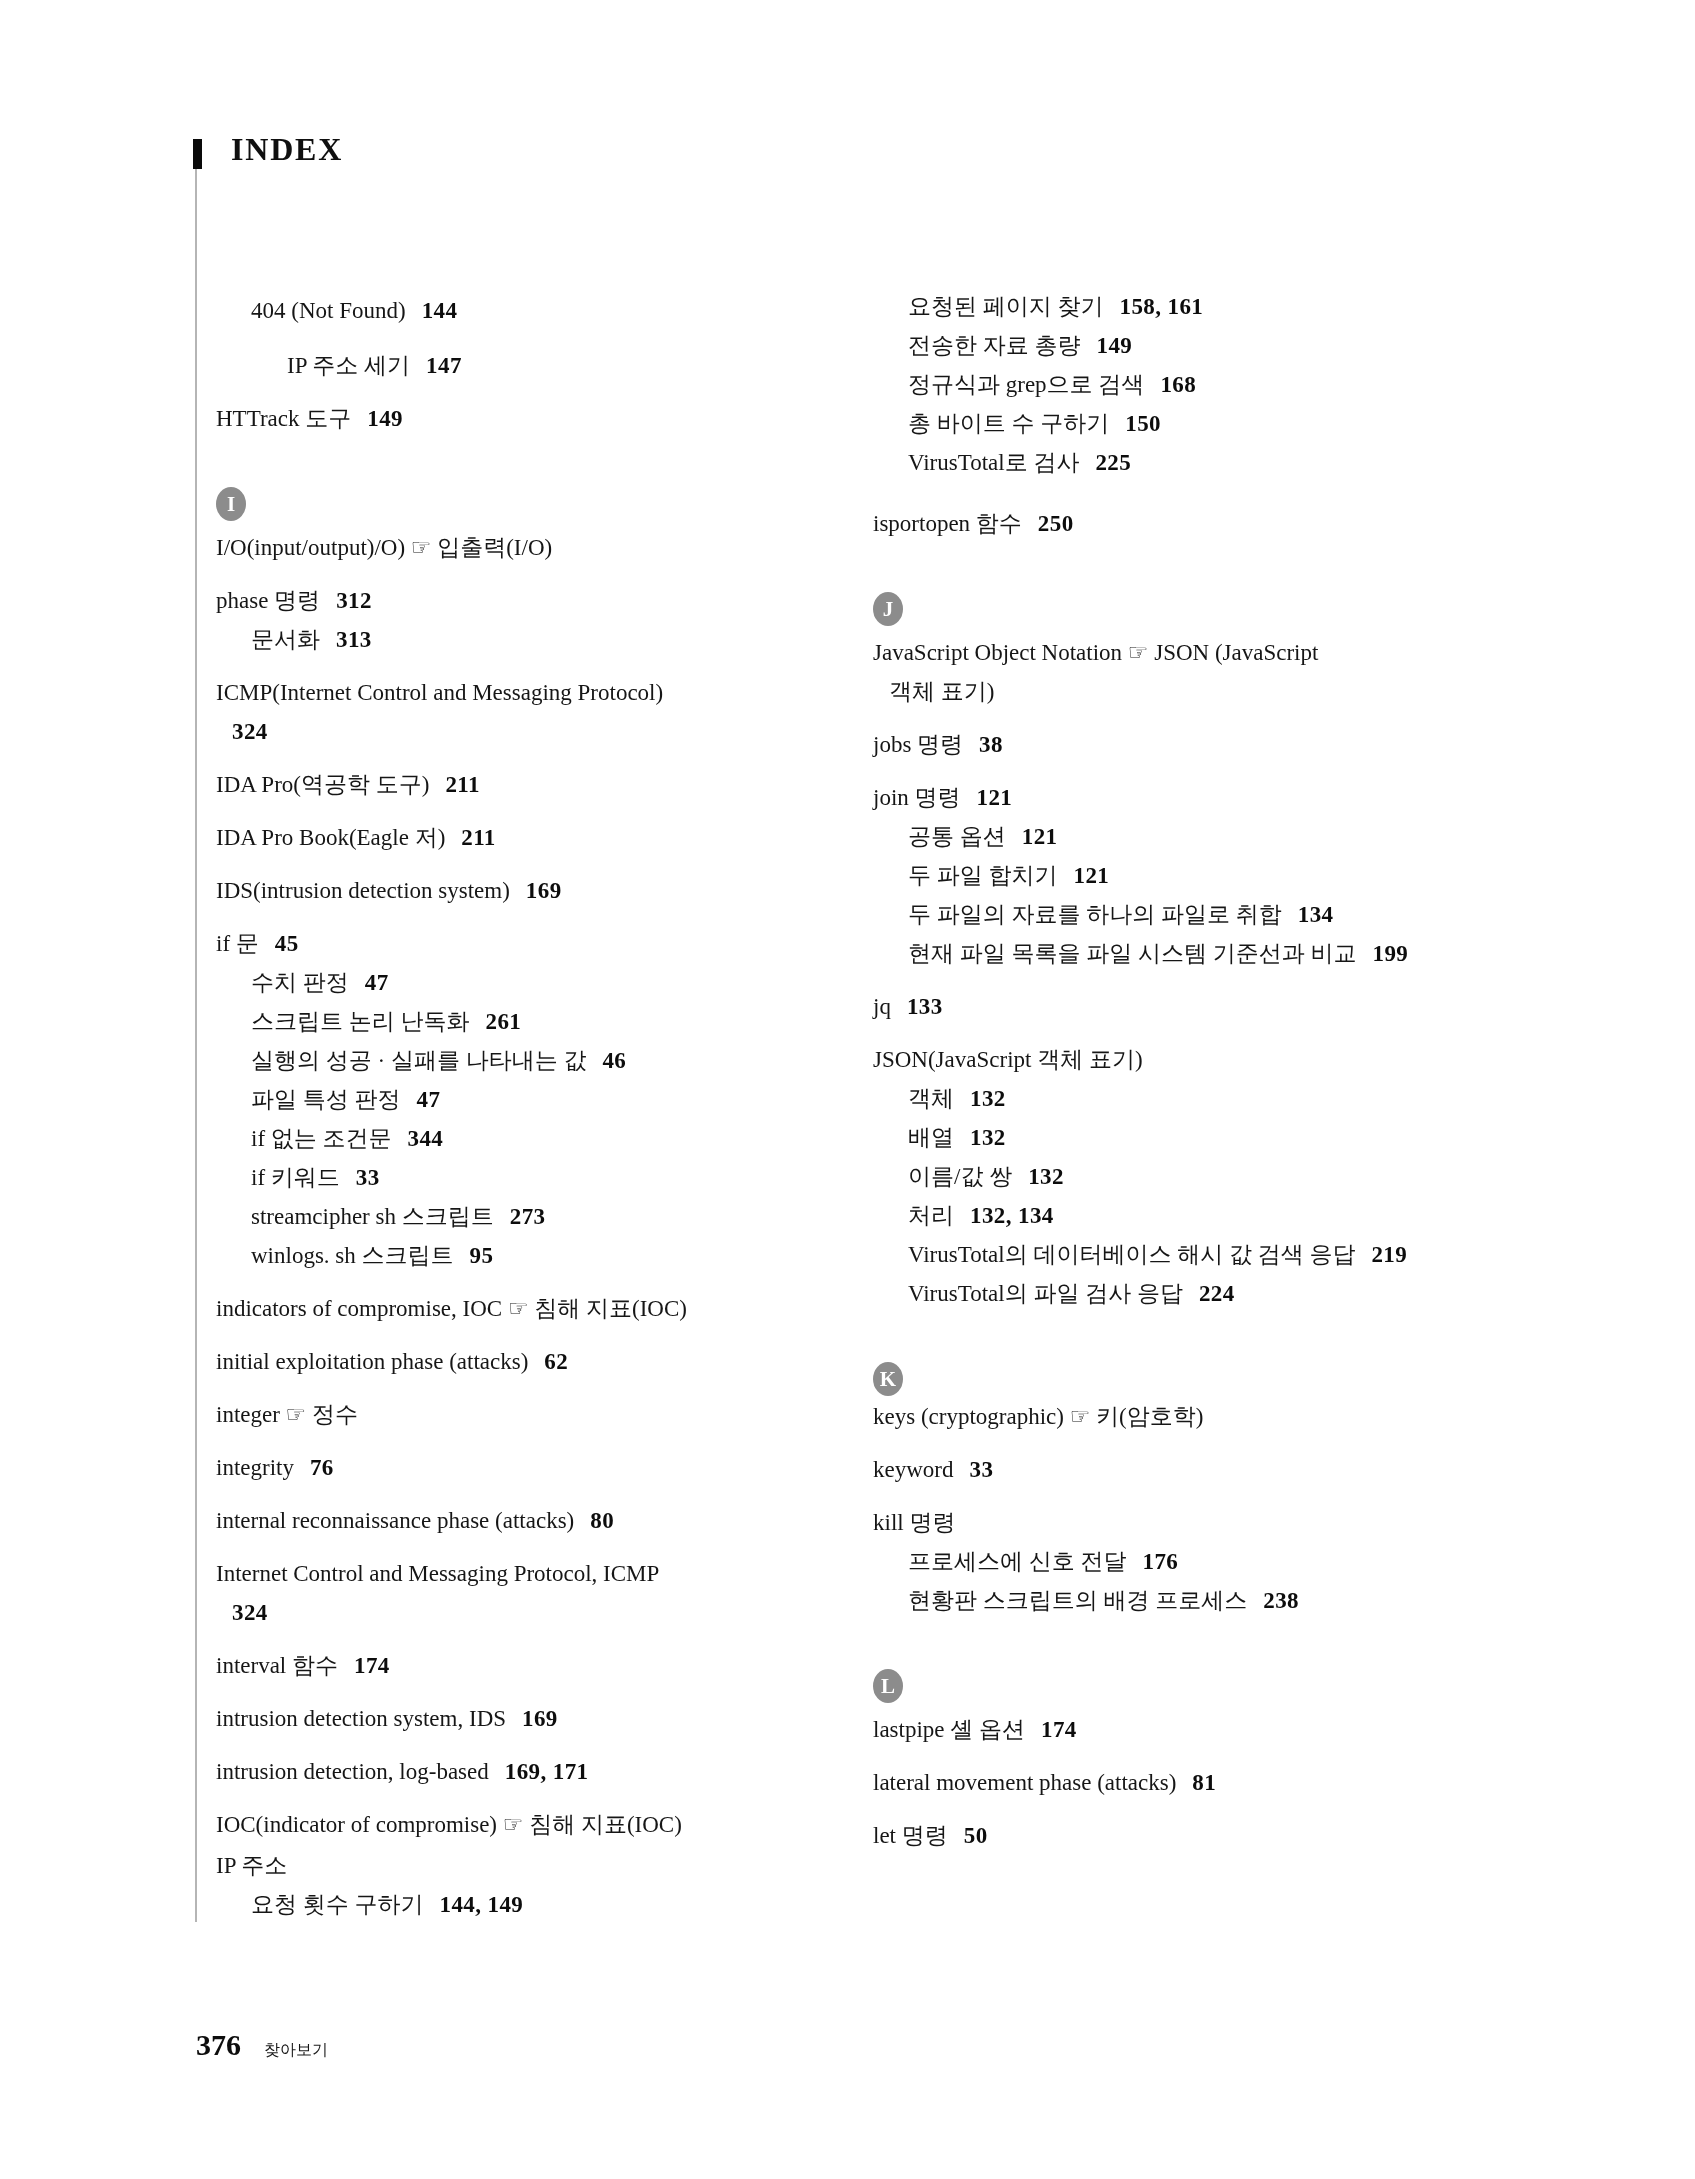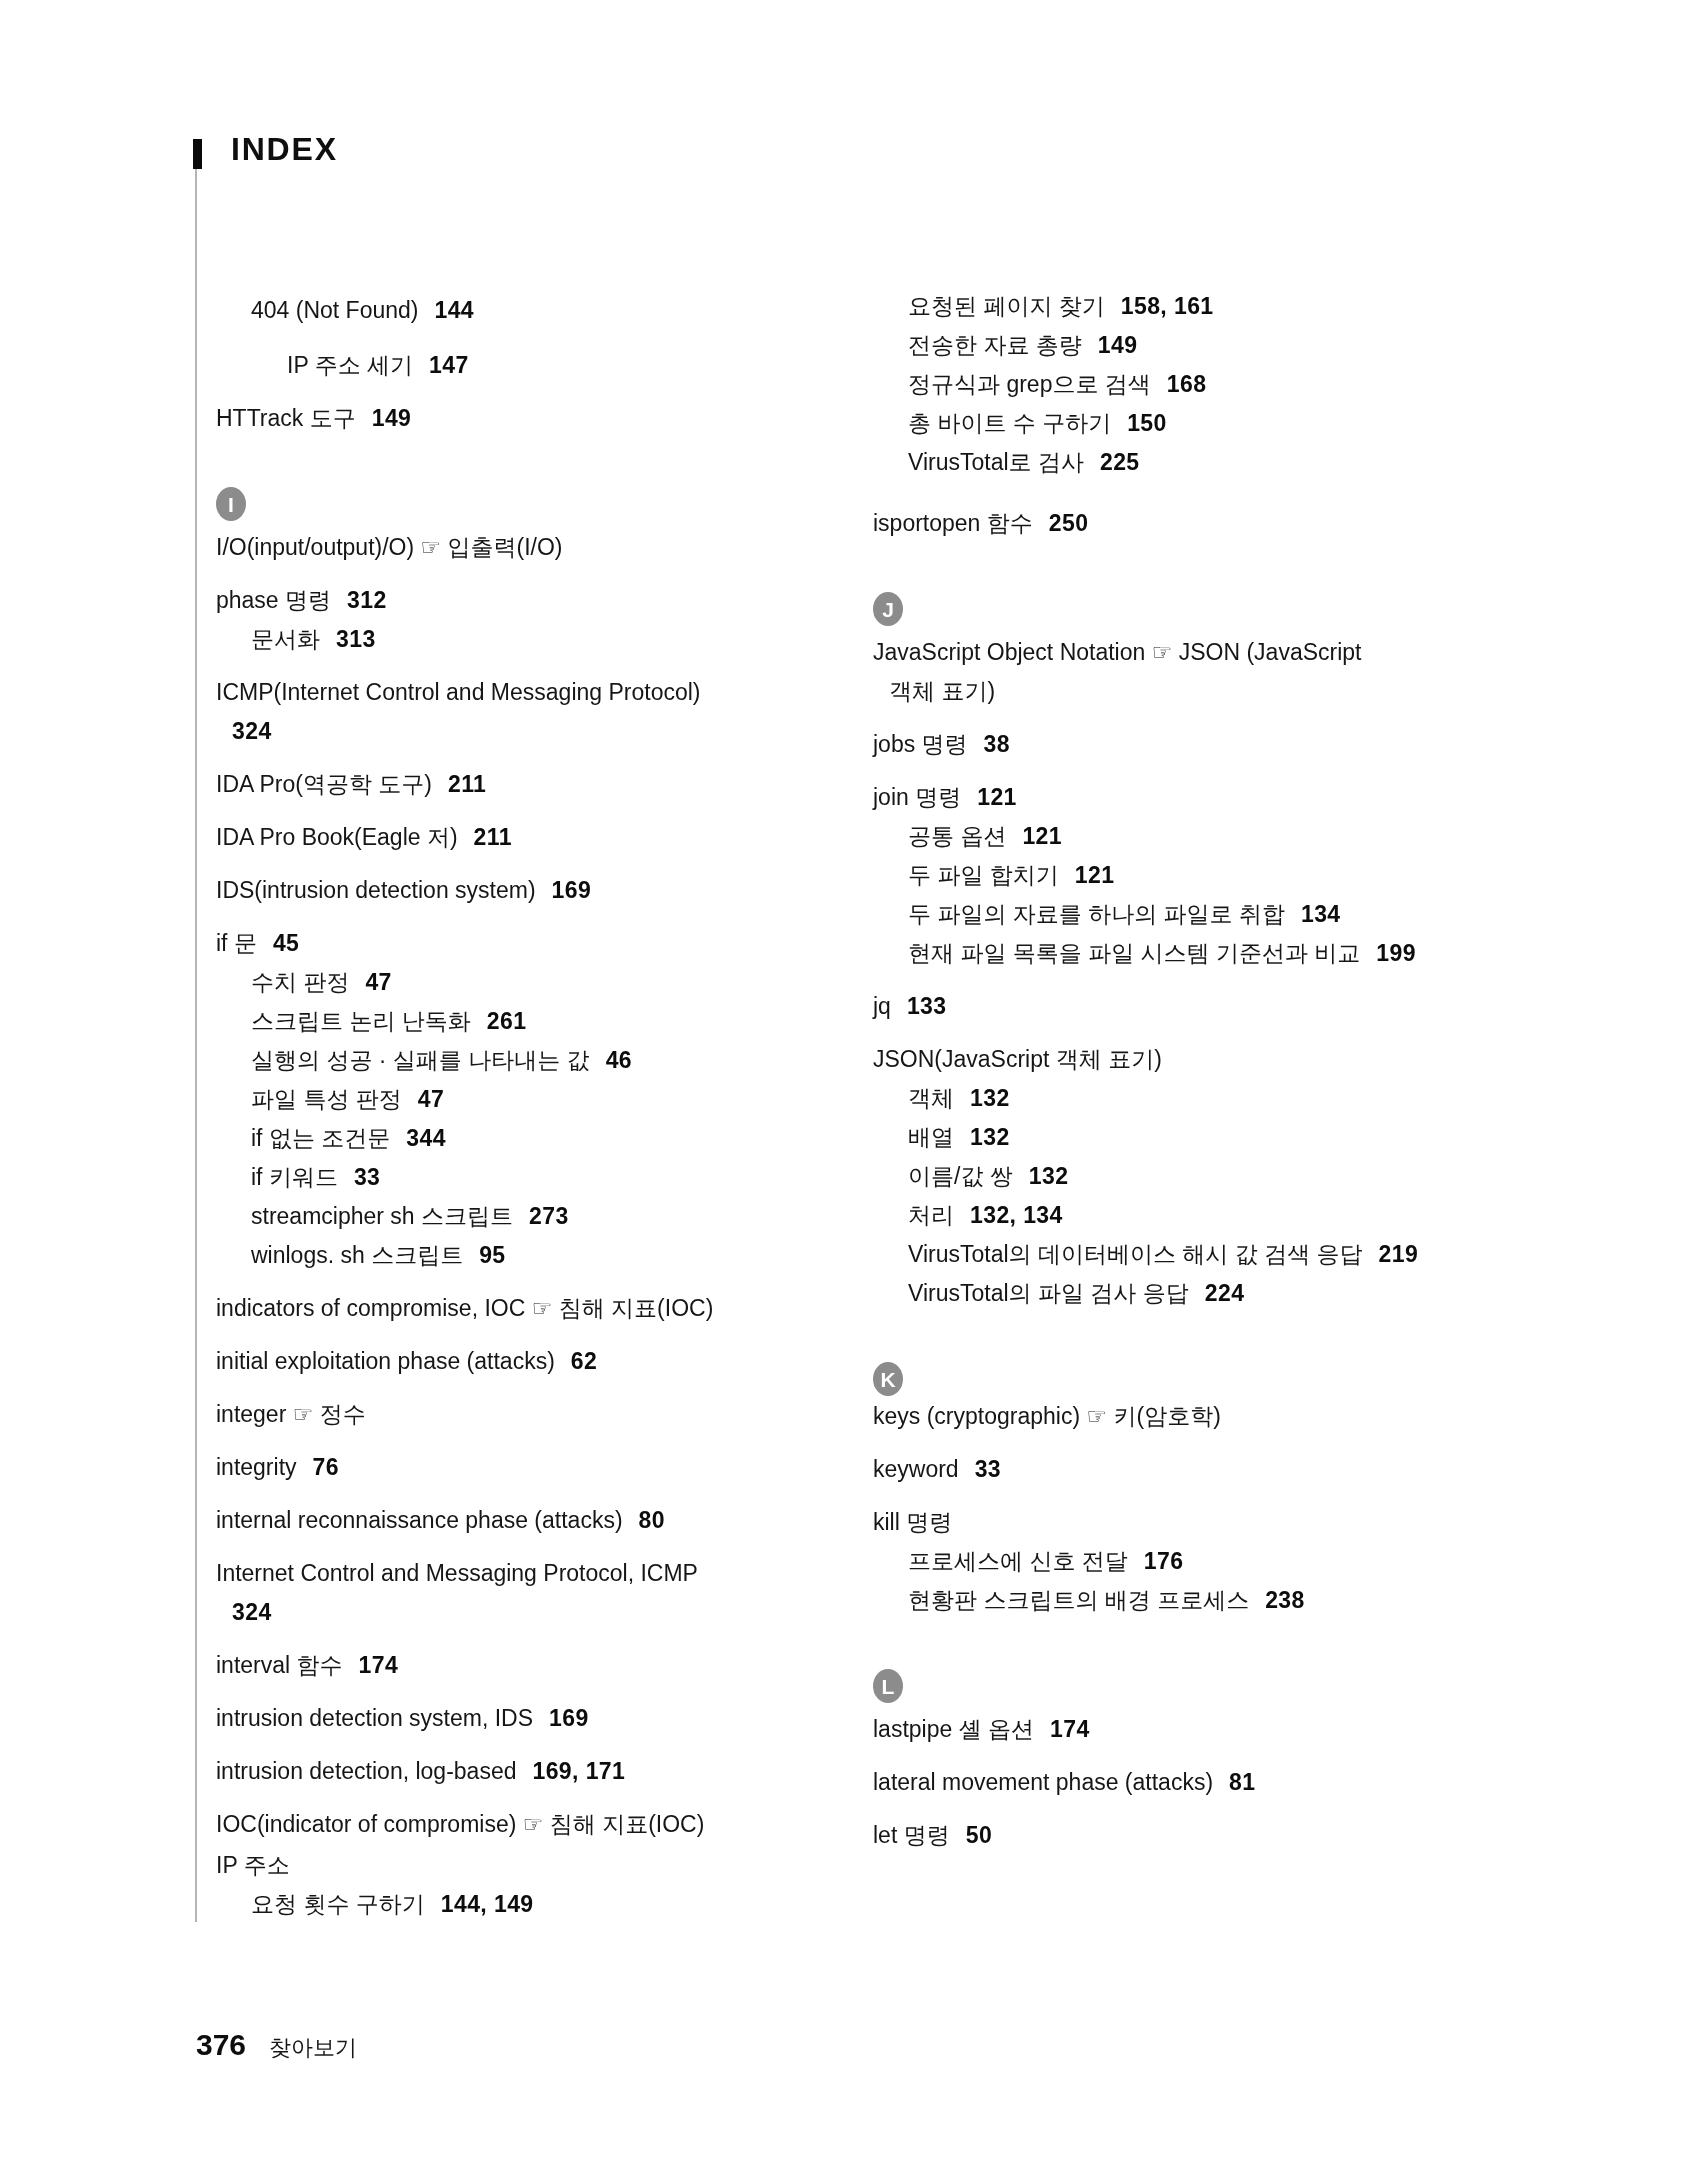--- a/index.html
+++ b/index.html
@@ -1,18 +1,18 @@
 <!DOCTYPE html>
 <html style="font-size:14px"><head>
 <meta charset="utf-8">
 <style>
   html,body { margin:0; padding:0; background:#ffffff; }
   .page {
     position:relative; width:1672px; height:2179px; background:#ffffff;
-    font-family:Liberation Sans, sans-serif; color:#161616;
+    font-family:Liberation Serif, serif; color:#161616;
     overflow:hidden;
     padding-left:16px;
   }
   .header-bar {
     position:absolute; left:193px; top:139px; width:8.8px; height:30px; background:#0a0a0a;
   }
   .page-title {
     position:absolute; left:231px; top:131px; margin:0;
     font-size:32px; font-weight:bold; letter-spacing:1.8px; color:#0f0f0f;
   }
@@ -31,21 +31,21 @@
   .row .pages:first-child { margin-left:0; }
   .section-badge {
     width:30px; height:34px; border-radius:50%;
     background:#8c8c8c; display:flex; align-items:center; justify-content:center;
   }
   .section-letter { color:#ffffff; font-weight:bold; font-size:21px; line-height:1; }
   .footer {
     position:absolute; left:196px; top:2028px; display:flex; align-items:baseline;
   }
   .footer .pageno { font-size:30px; font-weight:bold; color:#0d0d0d; }
-  .footer .footer-label { font-size:22px; margin-left:23px; color:#161616; }
+  .footer .footer-label { font-size:16px; margin-left:23px; color:#161616; }
 </style>
 </head>
 <body>
 
 <div class="page">
   <span class="header-bar"></span>
   <h1 class="page-title">INDEX</h1>
   <div class="vline"></div>
 
   <div class="col col-left" id="col-left">

